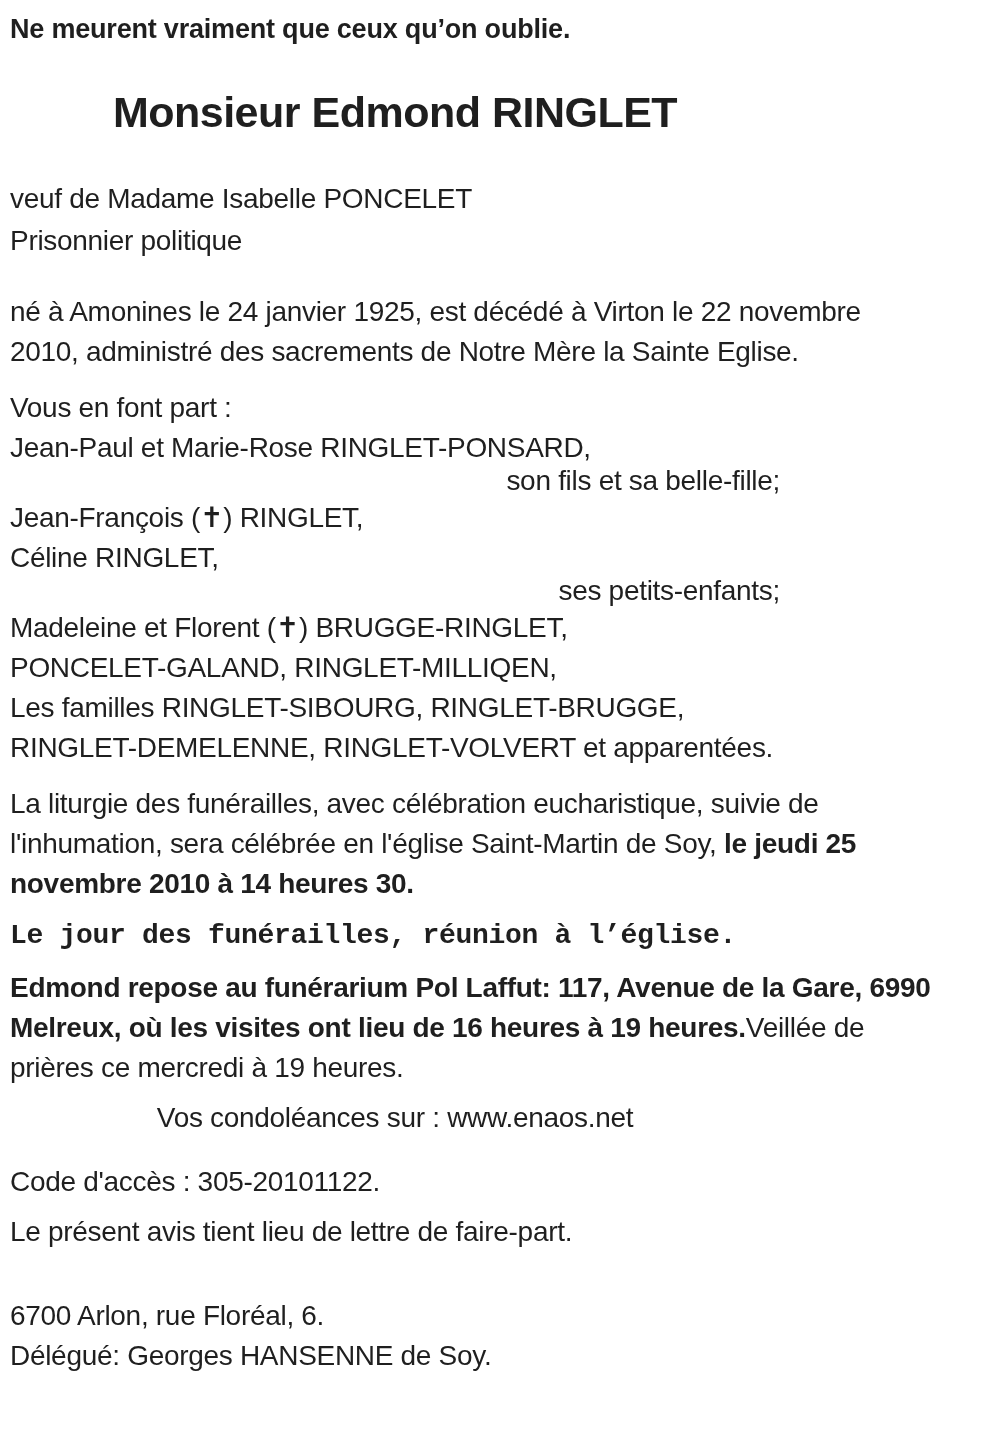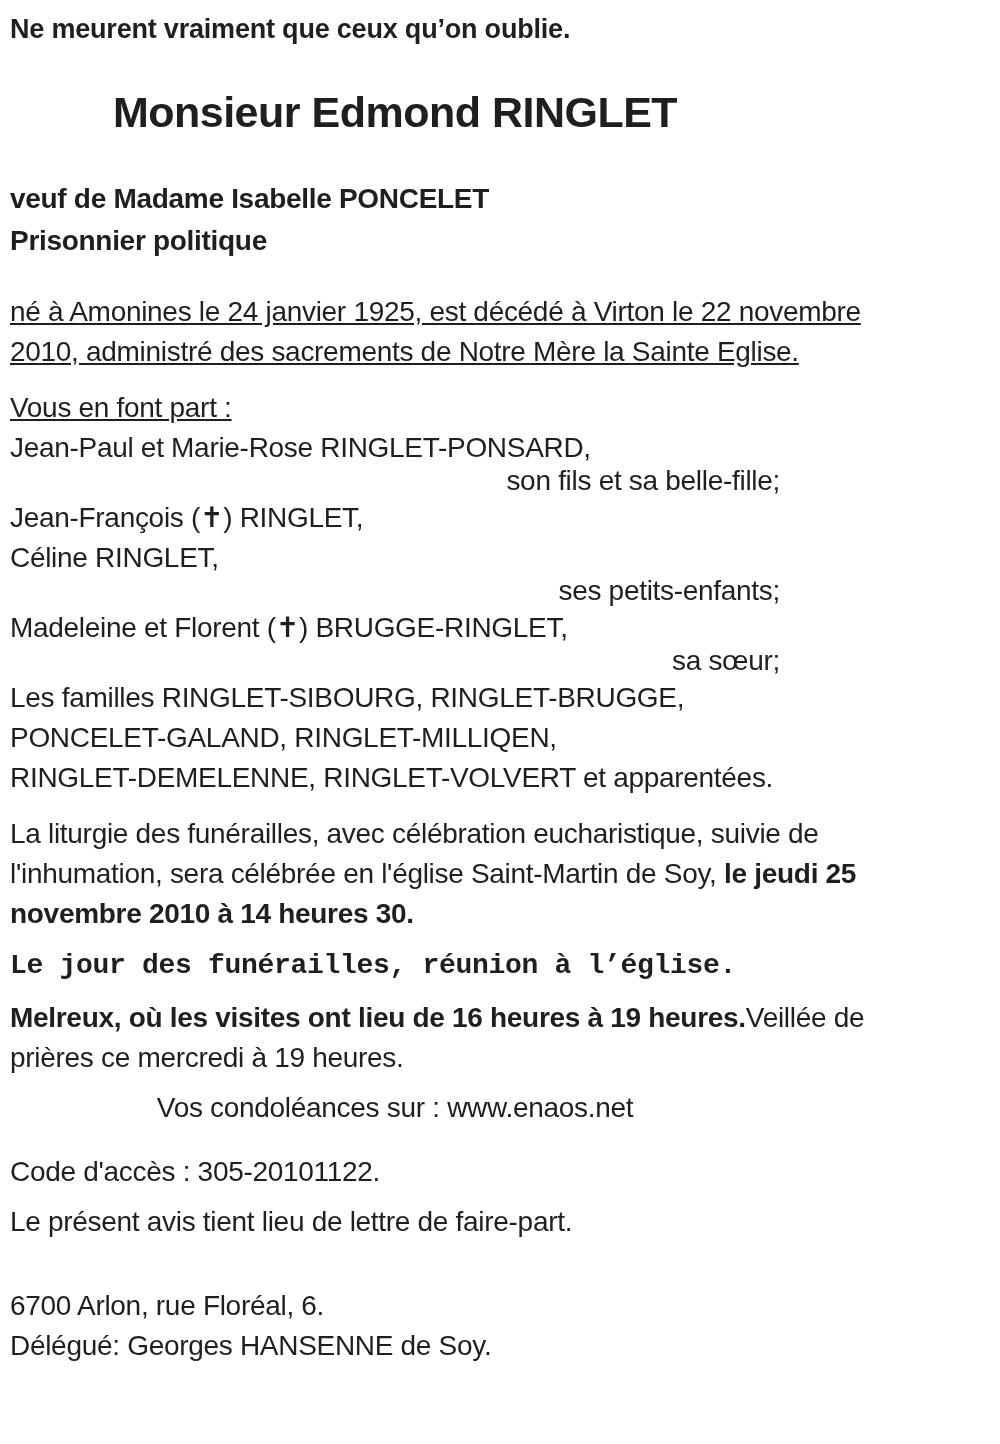--- a/index.html
+++ b/index.html
@@ -36,24 +36,24 @@
   }
   .title {
     margin: 40px 0 0 0;
     font-size: 43px;
     font-weight: 700;
     line-height: 52px;
     letter-spacing: -0.5px;
     white-space: nowrap;
     text-align: center;
   }
-  .subtitle { margin-top: 40px; font-weight: bold; }
+  .subtitle { margin-top: 40px; }
   .subtitle .line { line-height: 42px; }
-  .birth { margin-top: 30px; text-decoration: underline; }
-  .intro { margin-top: 16px; text-decoration: underline; }
+  .birth { margin-top: 30px; }
+  .intro { margin-top: 16px; }
   .family { }
   .relation {
     font-size: 28px;
     line-height: 34px;
     letter-spacing: -0.3px;
     width: 320px;
     margin: -4px 0 0 auto;
     text-align: right;
     white-space: normal;
   }
@@ -86,35 +86,35 @@
 
   <div class="intro line">Vous en font part :</div>
 
   <div class="family">
     <div class="line">Jean-Paul et Marie-Rose RINGLET-PONSARD,</div>
     <div class="relation">son fils et sa belle-fille;</div>
     <div class="line">Jean-François (✝) RINGLET,</div>
     <div class="line">Céline RINGLET,</div>
     <div class="relation">ses petits-enfants;</div>
     <div class="line">Madeleine et Florent (✝) BRUGGE-RINGLET,</div>
-    <div class="relation">sa sœur;</div>
+    <div class="line">PONCELET-GALAND, RINGLET-MILLIQEN,</div>
     <div class="line">Les familles RINGLET-SIBOURG, RINGLET-BRUGGE,</div>
-    <div class="line">PONCELET-GALAND, RINGLET-MILLIQEN,</div>
     <div class="line">RINGLET-DEMELENNE, RINGLET-VOLVERT et apparentées.</div>
   </div>
 
   <div class="liturgy">
     <div class="line">La liturgie des funérailles, avec célébration eucharistique, suivie de</div>
     <div class="line"><span>l'inhumation, sera célébrée en l'église Saint-Martin de Soy, </span><span class="b">le jeudi 25</span></div>
     <div class="line b">novembre 2010 à 14 heures 30.</div>
   </div>
 
   <div class="meeting line b">Le jour des funérailles, réunion à l’église.</div>
 
   <div class="repose">
+    <div class="line b">Edmond repose au funérarium Pol Laffut: 117, Avenue de la Gare, 6990</div>
     <div class="line"><span class="b">Melreux, où les visites ont lieu de 16 heures à 19 heures.</span><span>Veillée de</span></div>
     <div class="line">prières ce mercredi à 19 heures.</div>
   </div>
 
   <div class="condolences line">Vos condoléances sur : www.enaos.net</div>
 
   <div class="access line">Code d'accès : 305-20101122.</div>
 
   <div class="legal line">Le présent avis tient lieu de lettre de faire-part.</div>
 

